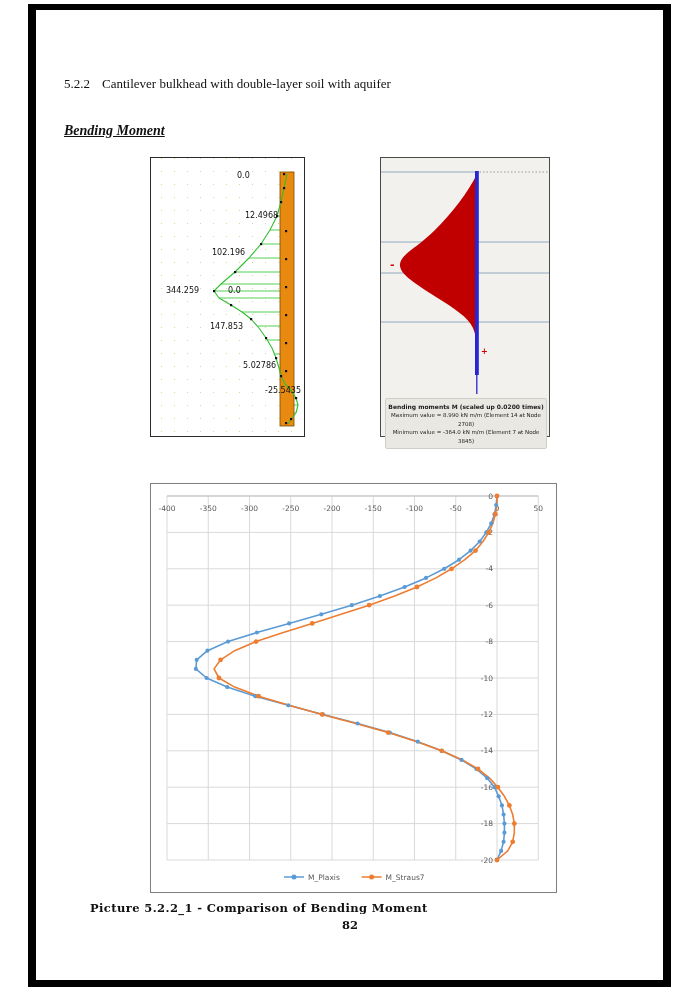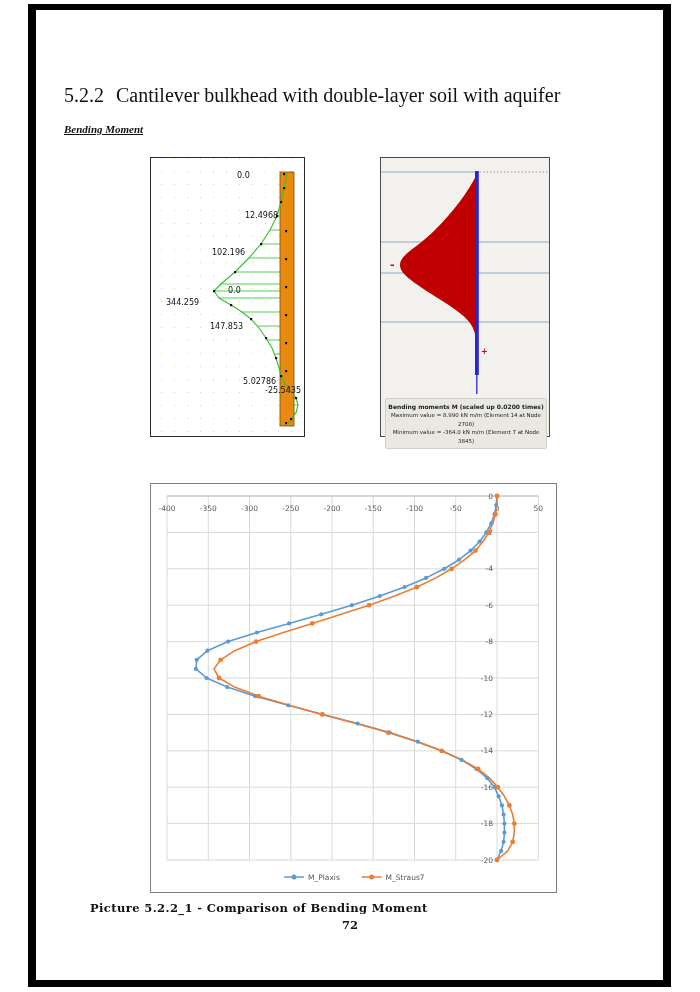--- a/index.html
+++ b/index.html
@@ -6,27 +6,27 @@
   body{
     width:700px;height:992px;position:relative;background:#ffffff;
     font-family:"Liberation Serif",serif;overflow:hidden;
   }
   .page-frame{
     position:absolute;left:28px;top:4px;width:643px;height:983px;
     border:solid #000;border-width:6px 8px 7px 8px;box-sizing:border-box;
     pointer-events:none;
   }
   .heading{
-    position:absolute;left:64px;top:84px;margin:0;
-    font-size:20px;font-weight:normal;color:#111;white-space:nowrap;
+    position:absolute;left:64px;top:76px;margin:0;
+    font-size:13px;font-weight:normal;color:#111;white-space:nowrap;
   }
   .heading .num{margin-right:12px;}
   .subheading{
     position:absolute;left:64px;top:123px;
-    font-size:11px;font-weight:bold;font-style:italic;
+    font-size:14px;font-weight:bold;font-style:italic;
     text-decoration:underline;color:#111;
   }
   
   .fig-straus{
     position:absolute;left:150px;top:157px;width:155px;height:280px;
     border:1.2px solid #2a2a2a;box-sizing:border-box;background:#fff;
     background-image:radial-gradient(#e2d38d 0.8px, rgba(0,0,0,0) 0.9px);
     background-size:13px 13px;background-position:4px 7px;padding-left:46px;
   }
   .fig-label{
@@ -121,24 +121,24 @@
         <rect x="88" y="212" width="2.2" height="2.2"></rect>
       <rect x="98" y="239" width="2.2" height="2.2"></rect>
         <rect x="93" y="260" width="2.2" height="2.2"></rect>
       <rect x="88" y="264" width="2.2" height="2.2"></rect>
     </g>
   </svg>
   <div>
       <span class="fig-label" style="left: 86px; top: 13px;">0.0</span>
       <span class="fig-label" style="left: 94px; top: 53px;">12.4968</span>
       <span class="fig-label" style="left: 61px; top: 90px;">102.196</span>
-      <span class="fig-label" style="left: 15px; top: 140px;">344.259</span>
+      <span class="fig-label" style="left: 15px; top: 128px;">344.259</span>
       <span class="fig-label" style="left: 77px; top: 128px;">0.0</span>
       <span class="fig-label" style="left: 59px; top: 164px;">147.853</span>
-      <span class="fig-label" style="left: 92px; top: 203px; margin-top: 16px;">5.02786</span>
+      <span class="fig-label" style="left: 92px; top: 203px;">5.02786</span>
       <span class="fig-label" style="left: 96px; top: 228px; margin-left: 18px;">-25.5435</span>
     </div>
 </div>
 
 <div class="fig-plaxis">
   <svg width="168" height="278" viewBox="0 0 168 278">
     <line x1="0" y1="14" x2="95" y2="14" stroke="#90a8c0" stroke-width="1"></line>
     <line x1="95" y1="14" x2="168" y2="14" stroke="#9a9a9a" stroke-width="1" stroke-dasharray="1.5,2"></line>
     <g stroke="#90a8c0" stroke-width="1">
       <line x1="0" y1="84" x2="168" y2="84"></line>
@@ -271,13 +271,13 @@
       <line x1="133" y1="393" x2="153" y2="393" stroke="#5B9BD5" stroke-width="1.5"></line>
       <circle cx="143" cy="393" r="2.5" fill="#5B9BD5"></circle>
       <text x="157" y="395.5" font-size="7.5" fill="#595959">M_Plaxis</text>
       <line x1="210.6" y1="393" x2="230.6" y2="393" stroke="#ED7D31" stroke-width="1.5"></line>
       <circle cx="220.6" cy="393" r="2.5" fill="#ED7D31"></circle>
       <text x="234.6" y="395.5" font-size="7.5" fill="#595959">M_Straus7</text>
     </svg>
 </div>
 
 <div class="caption">Picture 5.2.2_1 - Comparison of Bending Moment</div>
-<div class="pagenum">72</div>
+<div class="pagenum">82</div>
 
 </body></html>

